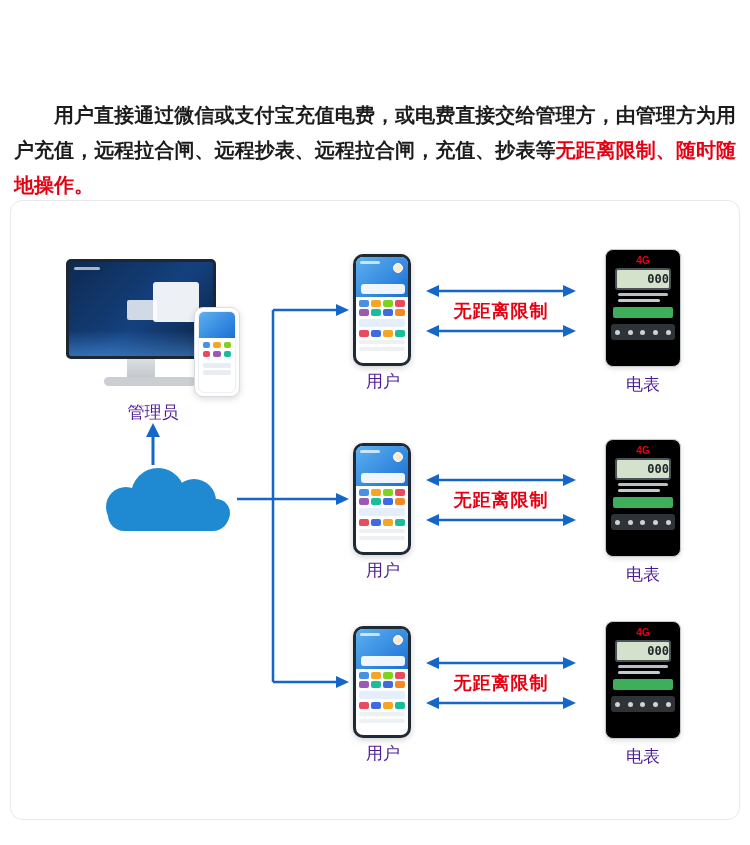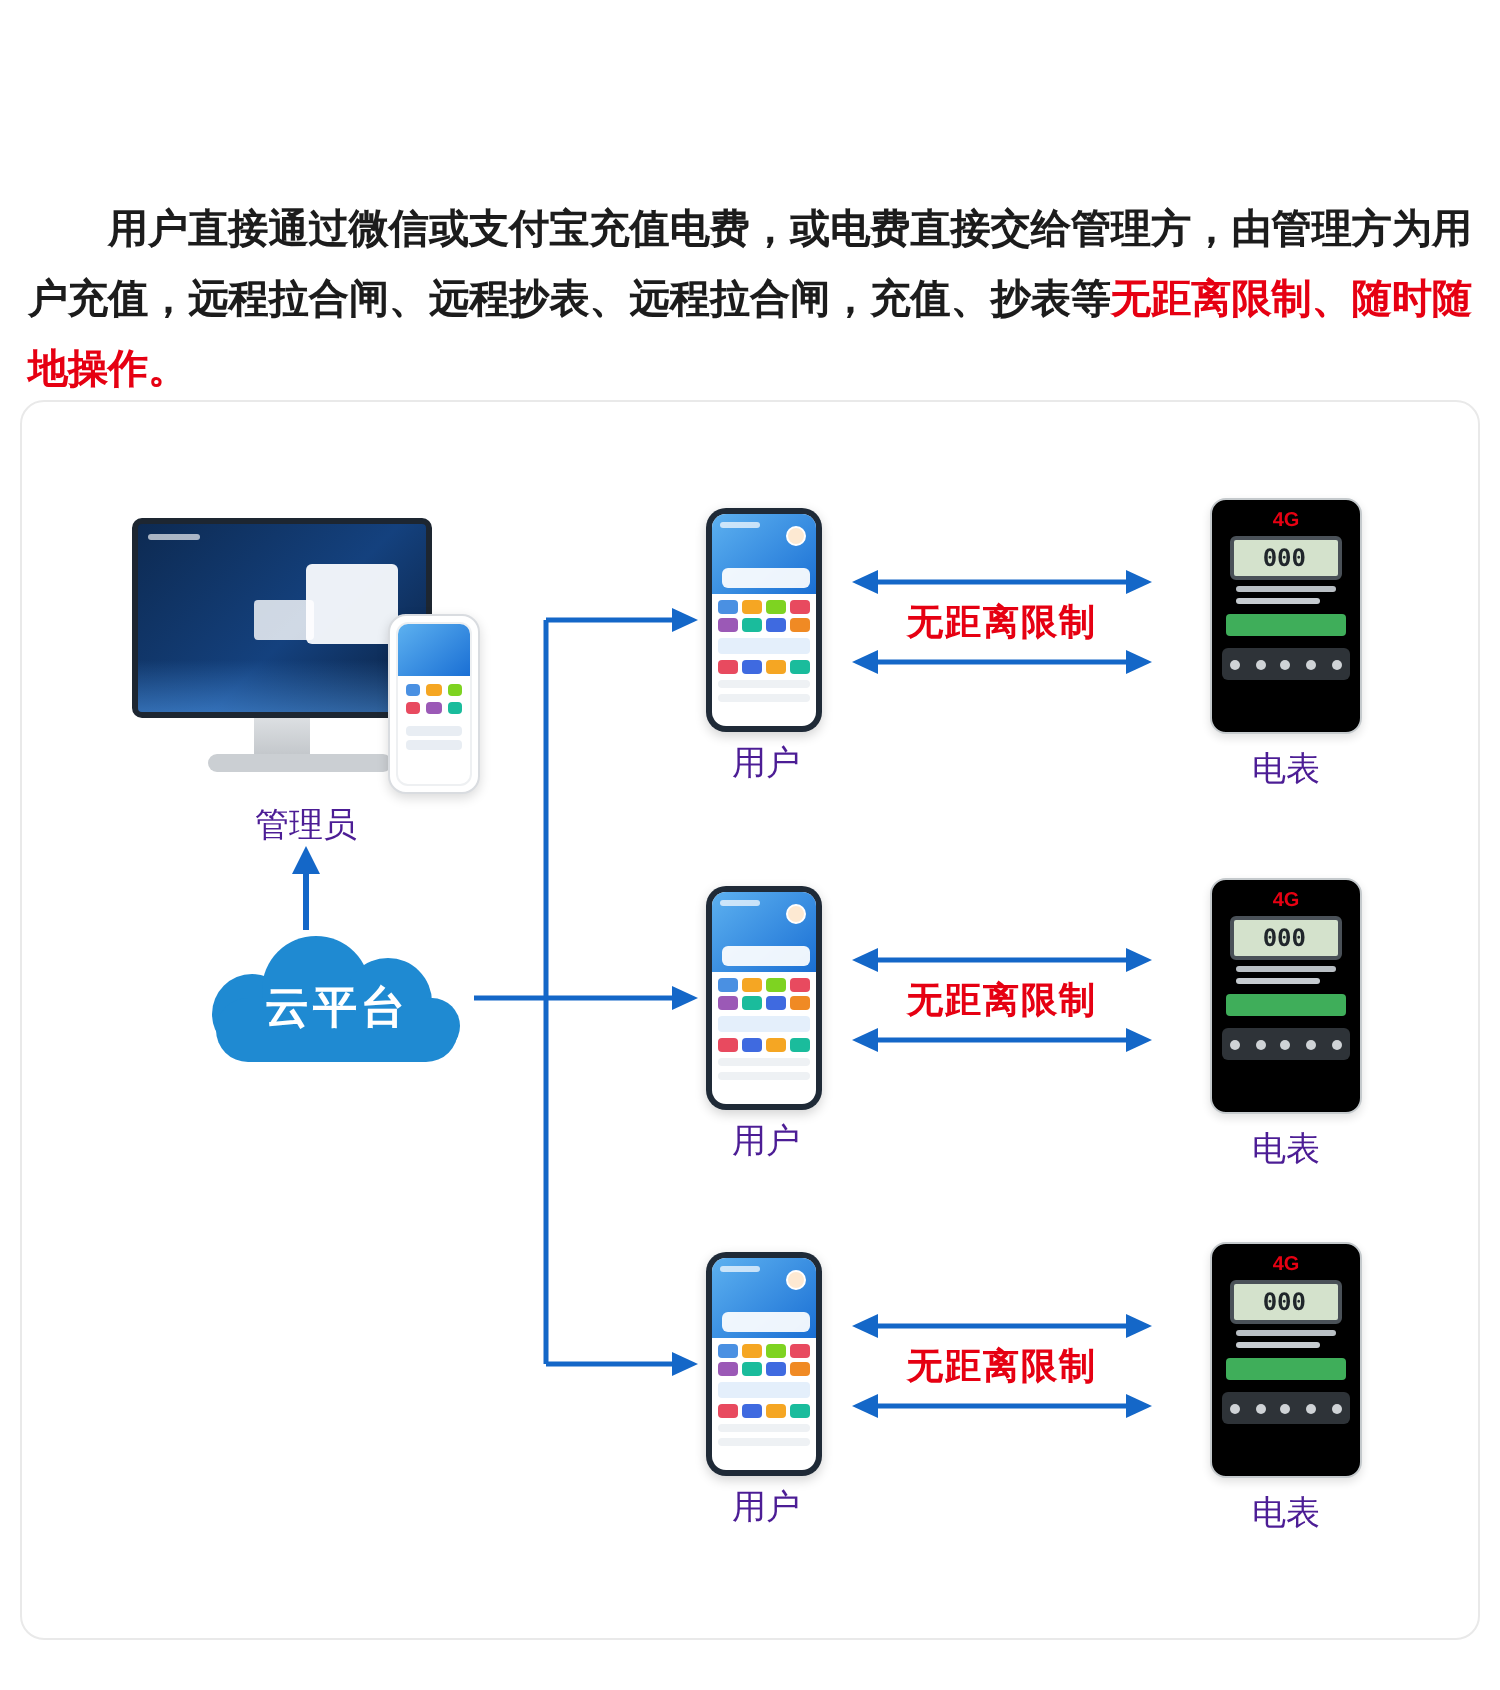--- a/index.html
+++ b/index.html
@@ -74,21 +74,21 @@
   .link{position:absolute;width:150px;}
   .link-label{margin:2px 0;text-align:center;font-size:18px;font-weight:700;color:#e60012;letter-spacing:1px;}
   .darrow{display:block;}
 
   
   .meter{position:absolute;width:76px;height:118px;background:#000000;border:1px solid #c5cacd;
          border-radius:8px;padding:4px;box-shadow:0 2px 5px rgba(0,0,0,.12);}
   .m-badge{height:13px;text-align:center;font-size:10px;font-weight:700;color:#e60012;line-height:13px;}
   .m-lcd{margin:1px 5px 3px;height:22px;background:#d4e2cc;border:2px solid #4a5158;border-radius:3px;
          font-family:"DejaVu Sans Mono",monospace;font-size:12px;font-weight:700;color:#20262b;
-         text-align:right;line-height:18px;padding-right:16px;}
+         text-align:right;line-height:18px;padding-right:0;}
   .m-bar1{height:3px;background:#b9bfc4;border-radius:2px;margin:3px 8px 0;}
   .m-bar2{height:3px;background:#c6cbd0;border-radius:2px;margin:3px 16px 0 8px;}
   .m-green{height:11px;background:#3fae5a;border-radius:2px;margin:5px 3px 0;}
   .m-term{height:16px;background:#2e3338;border-radius:3px;margin:6px 1px 0;
           display:flex;justify-content:space-around;align-items:center;}
   .m-term i{display:block;width:5px;height:5px;border-radius:50%;background:#cfd3d6;}
 </style>
 </head>
 <body>
 
@@ -149,21 +149,20 @@
     <div class="cloud">
       <svg width="145" height="72" viewBox="0 0 145 72">
         <g fill="#1f8ad2">
           <circle cx="30" cy="44" r="20"></circle>
           <circle cx="62" cy="32" r="27"></circle>
           <circle cx="98" cy="38" r="22"></circle>
           <circle cx="120" cy="50" r="14"></circle>
           <rect x="12" y="36" width="121" height="32" rx="16"></rect>
         </g>
       </svg>
-      <div class="cloud-label">云平台</div>
     </div>
 
     <div class="phone" style="left:342px;top:53px;">
       <div class="p-screen">
         <div class="p-head">
           <div class="p-line"></div>
           <div class="p-avatar"></div>
           <div class="p-card"></div>
         </div>
         <div class="p-body">

